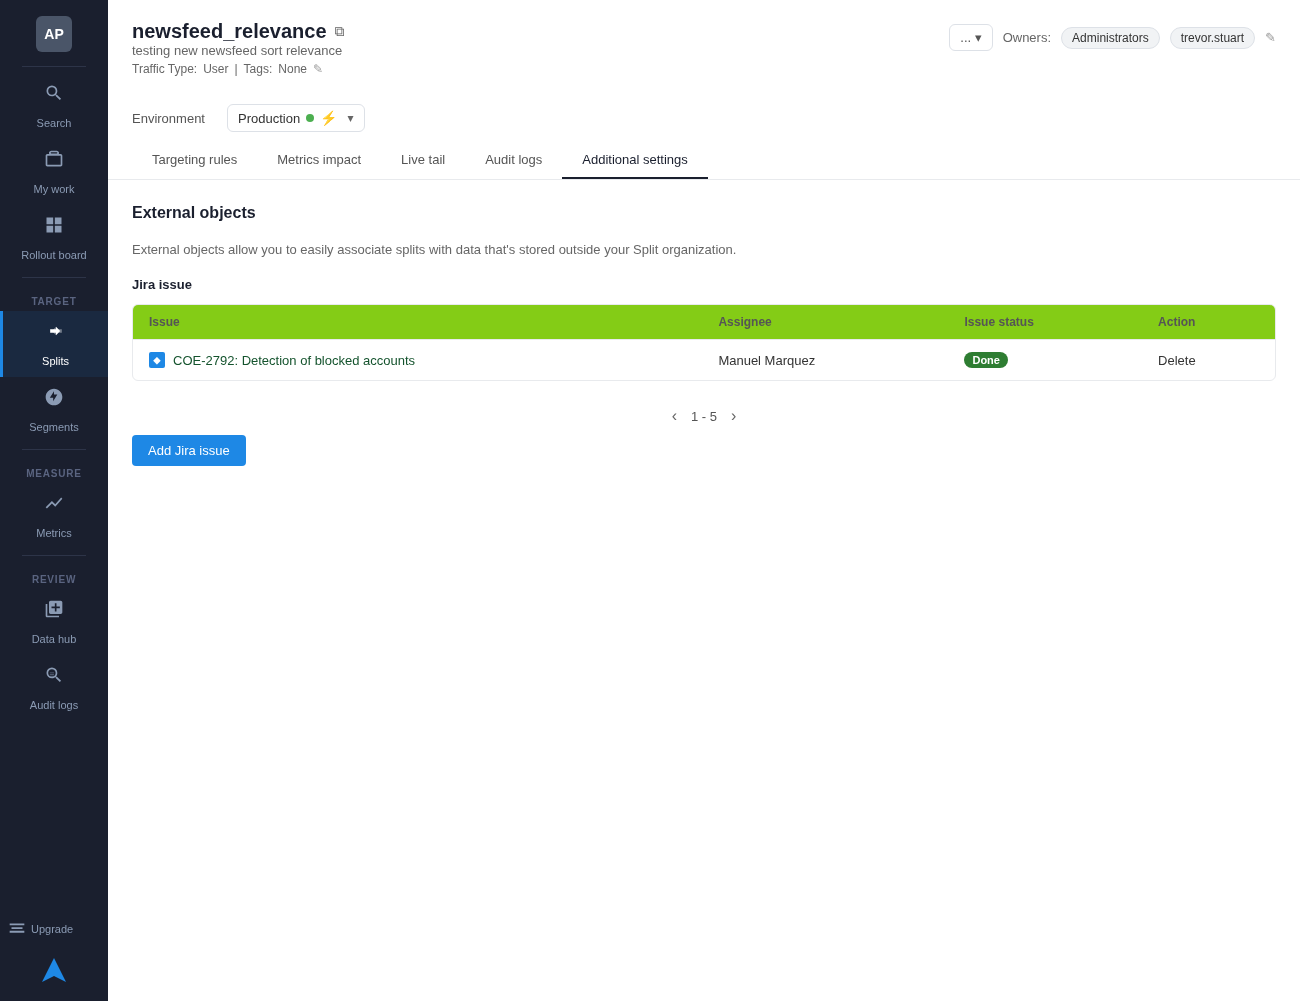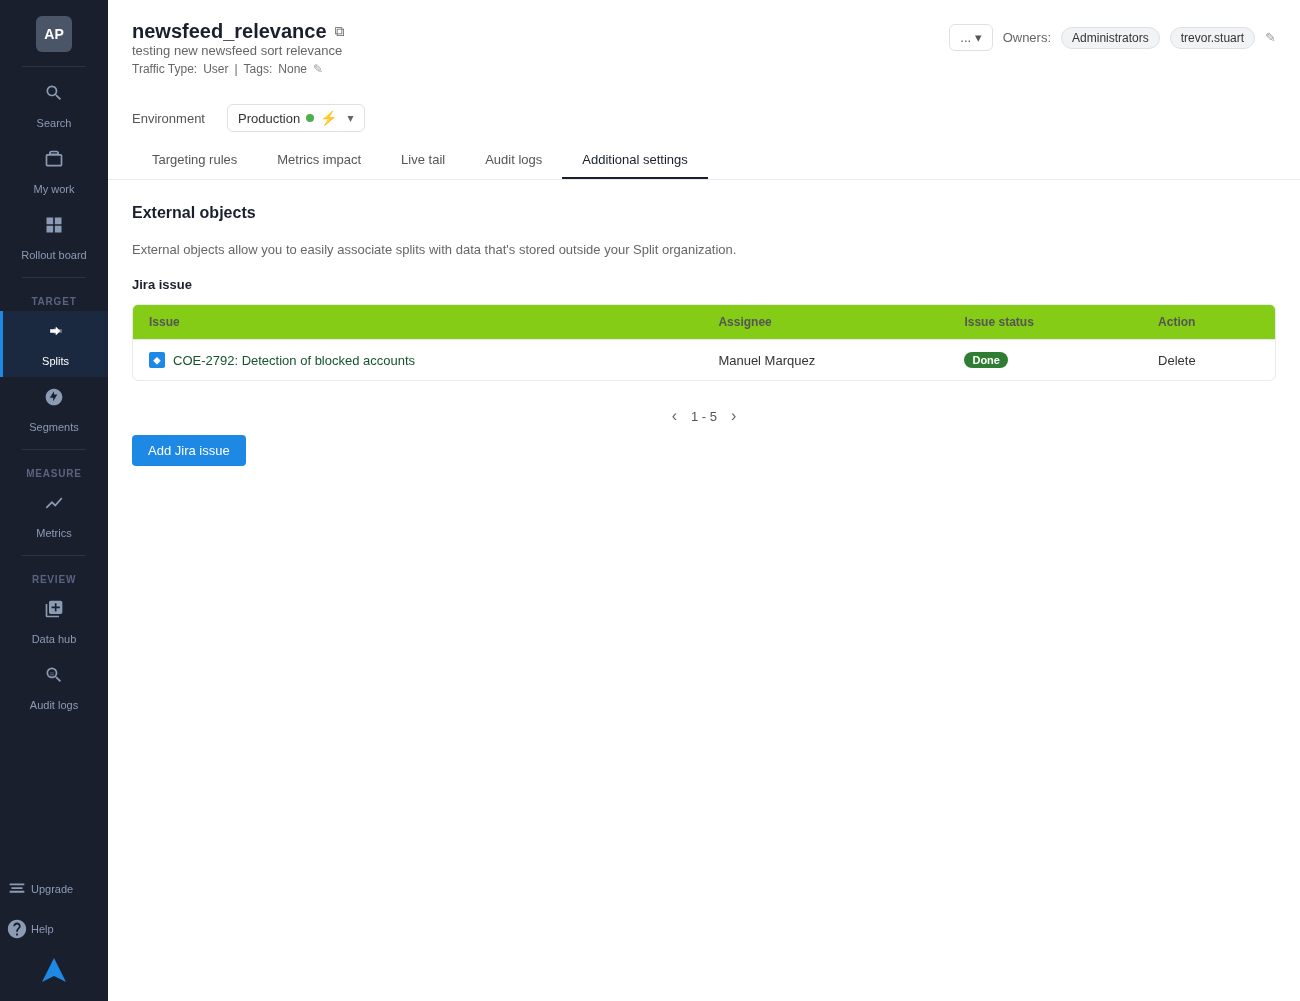--- a/index.html
+++ b/index.html
@@ -234,26 +234,20 @@
       </svg>
     <span>Audit logs</span>
   </div>
 
   <div class="sidebar-bottom">
     <div class="sidebar-bottom-item">
       <svg viewBox="0 0 24 24" width="22" height="22" fill="currentColor">
           <path d="M20 6H4v2h16V6zm-2 4H6v2h12v-2zm2 4H4v2h16v-2z"></path>
         </svg>
       <span>Upgrade</span>
-    </div>
-    <div class="sidebar-bottom-item">
-      <svg viewBox="0 0 24 24" width="22" height="22" fill="currentColor">
-          <path d="M12 2C6.48 2 2 6.48 2 12s4.48 10 10 10 10-4.48 10-10S17.52 2 12 2zm1 17h-2v-2h2v2zm2.07-7.75l-.9.92C13.45 12.9 13 13.5 13 15h-2v-.5c0-1.1.45-2.1 1.17-2.83l1.24-1.26c.37-.36.59-.86.59-1.41 0-1.1-.9-2-2-2s-2 .9-2 2H8c0-2.21 1.79-4 4-4s4 1.79 4 4c0 .88-.36 1.68-.93 2.25z"></path>
-        </svg>
-      <span>Help</span>
     </div>
     <div style="color:#1e88e5; margin-top:4px;">
       <svg viewBox="0 0 32 32" width="32" height="32">
         <path d="M16 4 L28 28 L16 22 L4 28 Z" fill="#1e88e5"></path>
       </svg>
     </div>
   </div>
 </nav>
 
 <div class="main">

